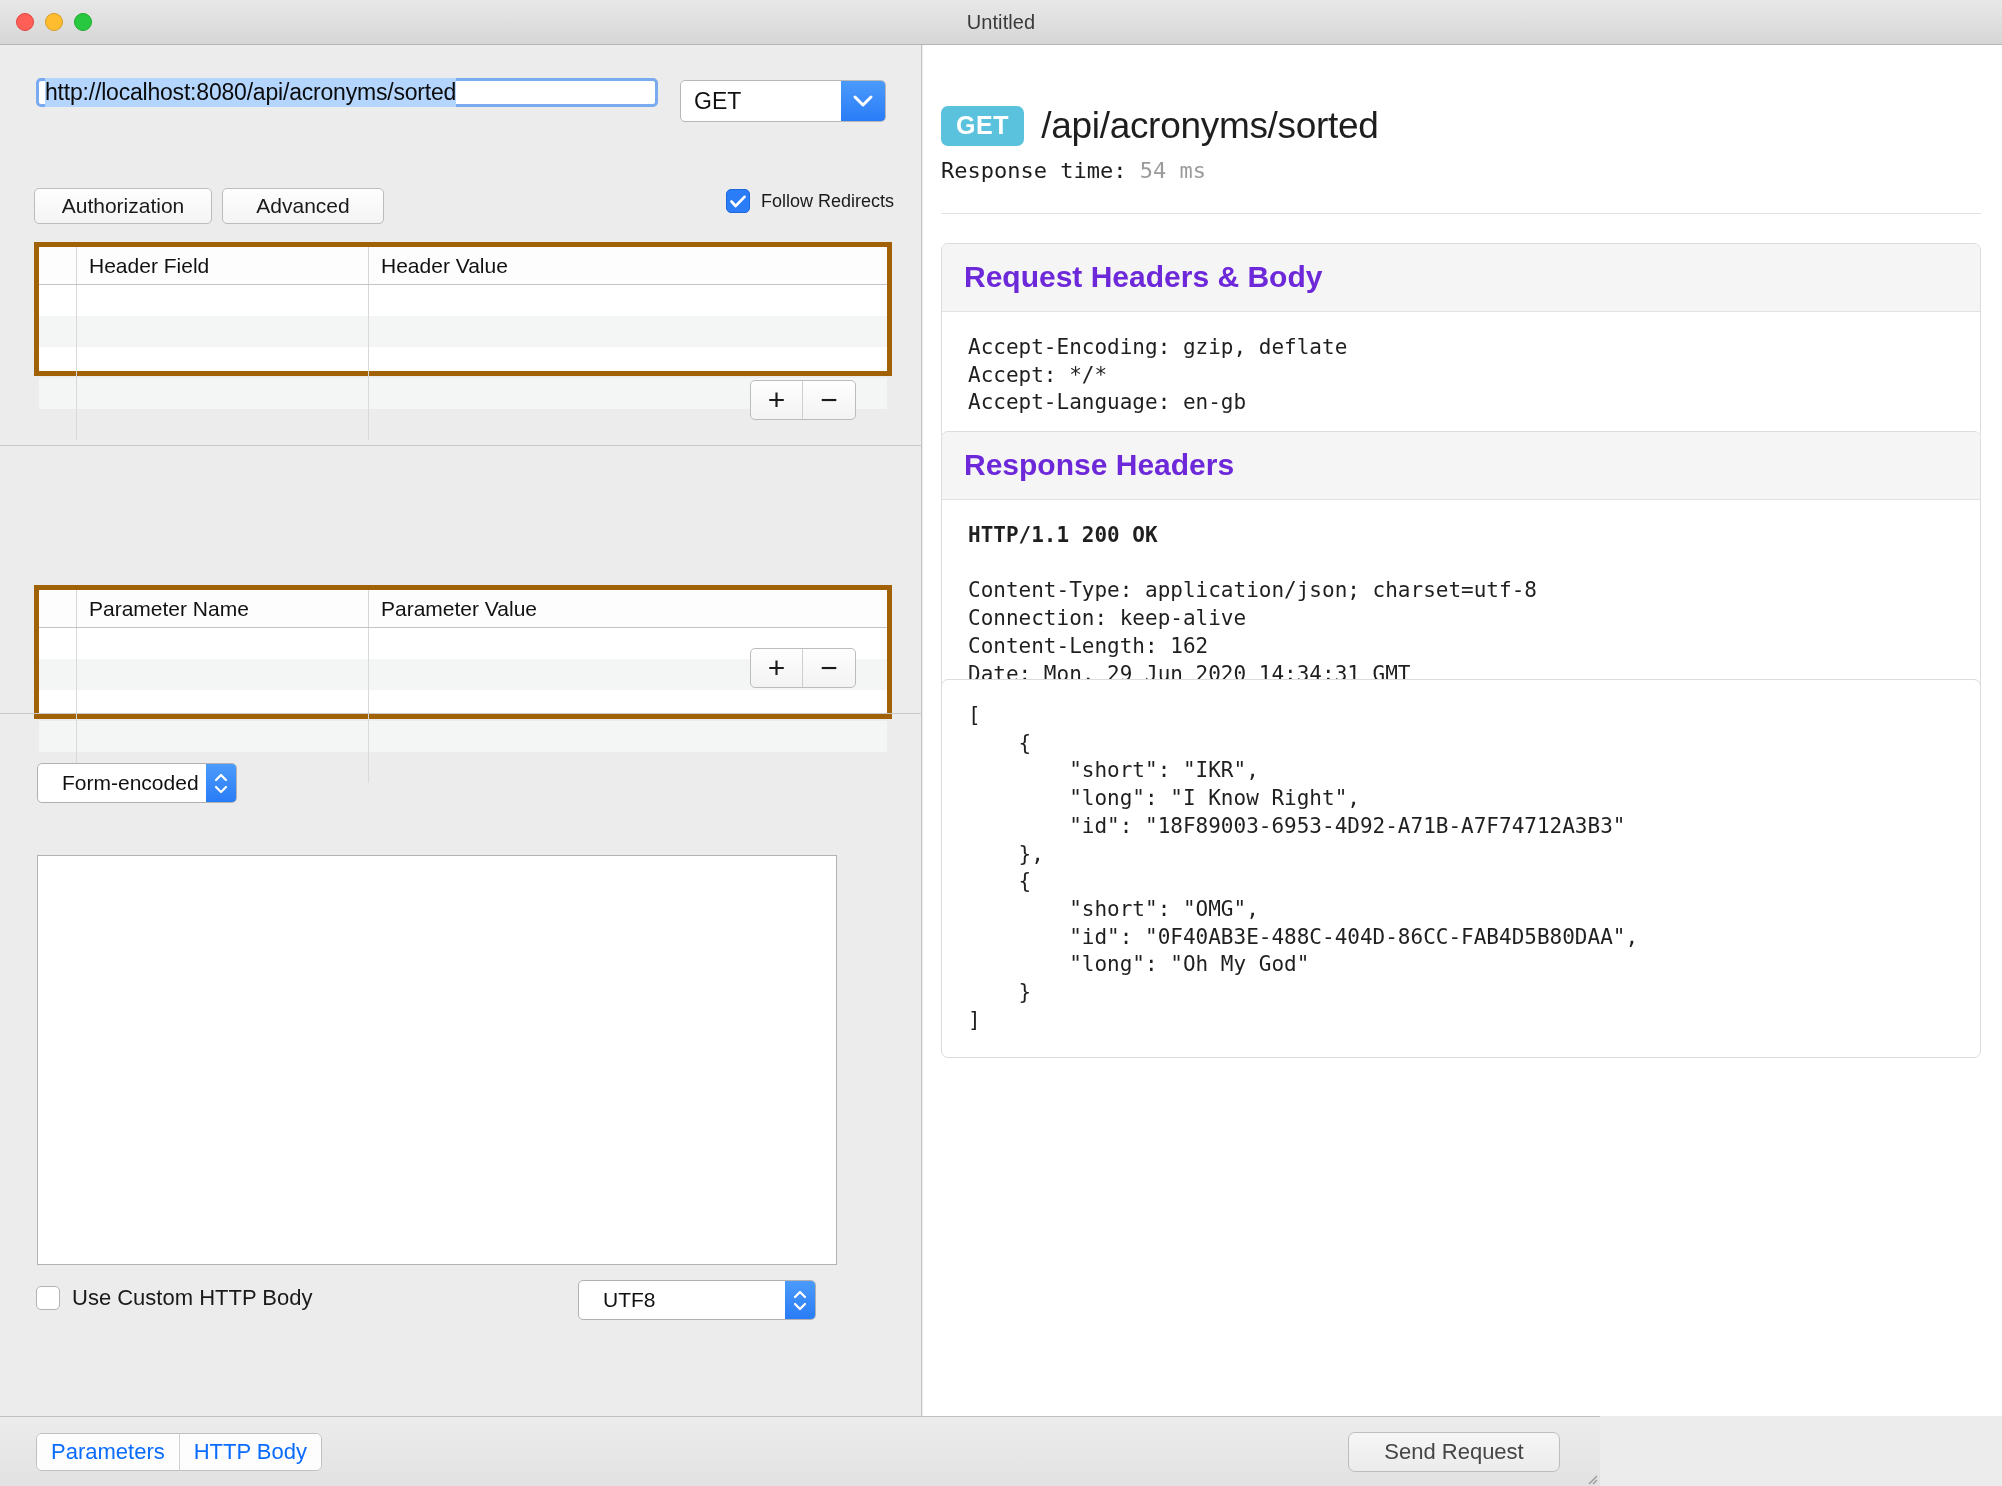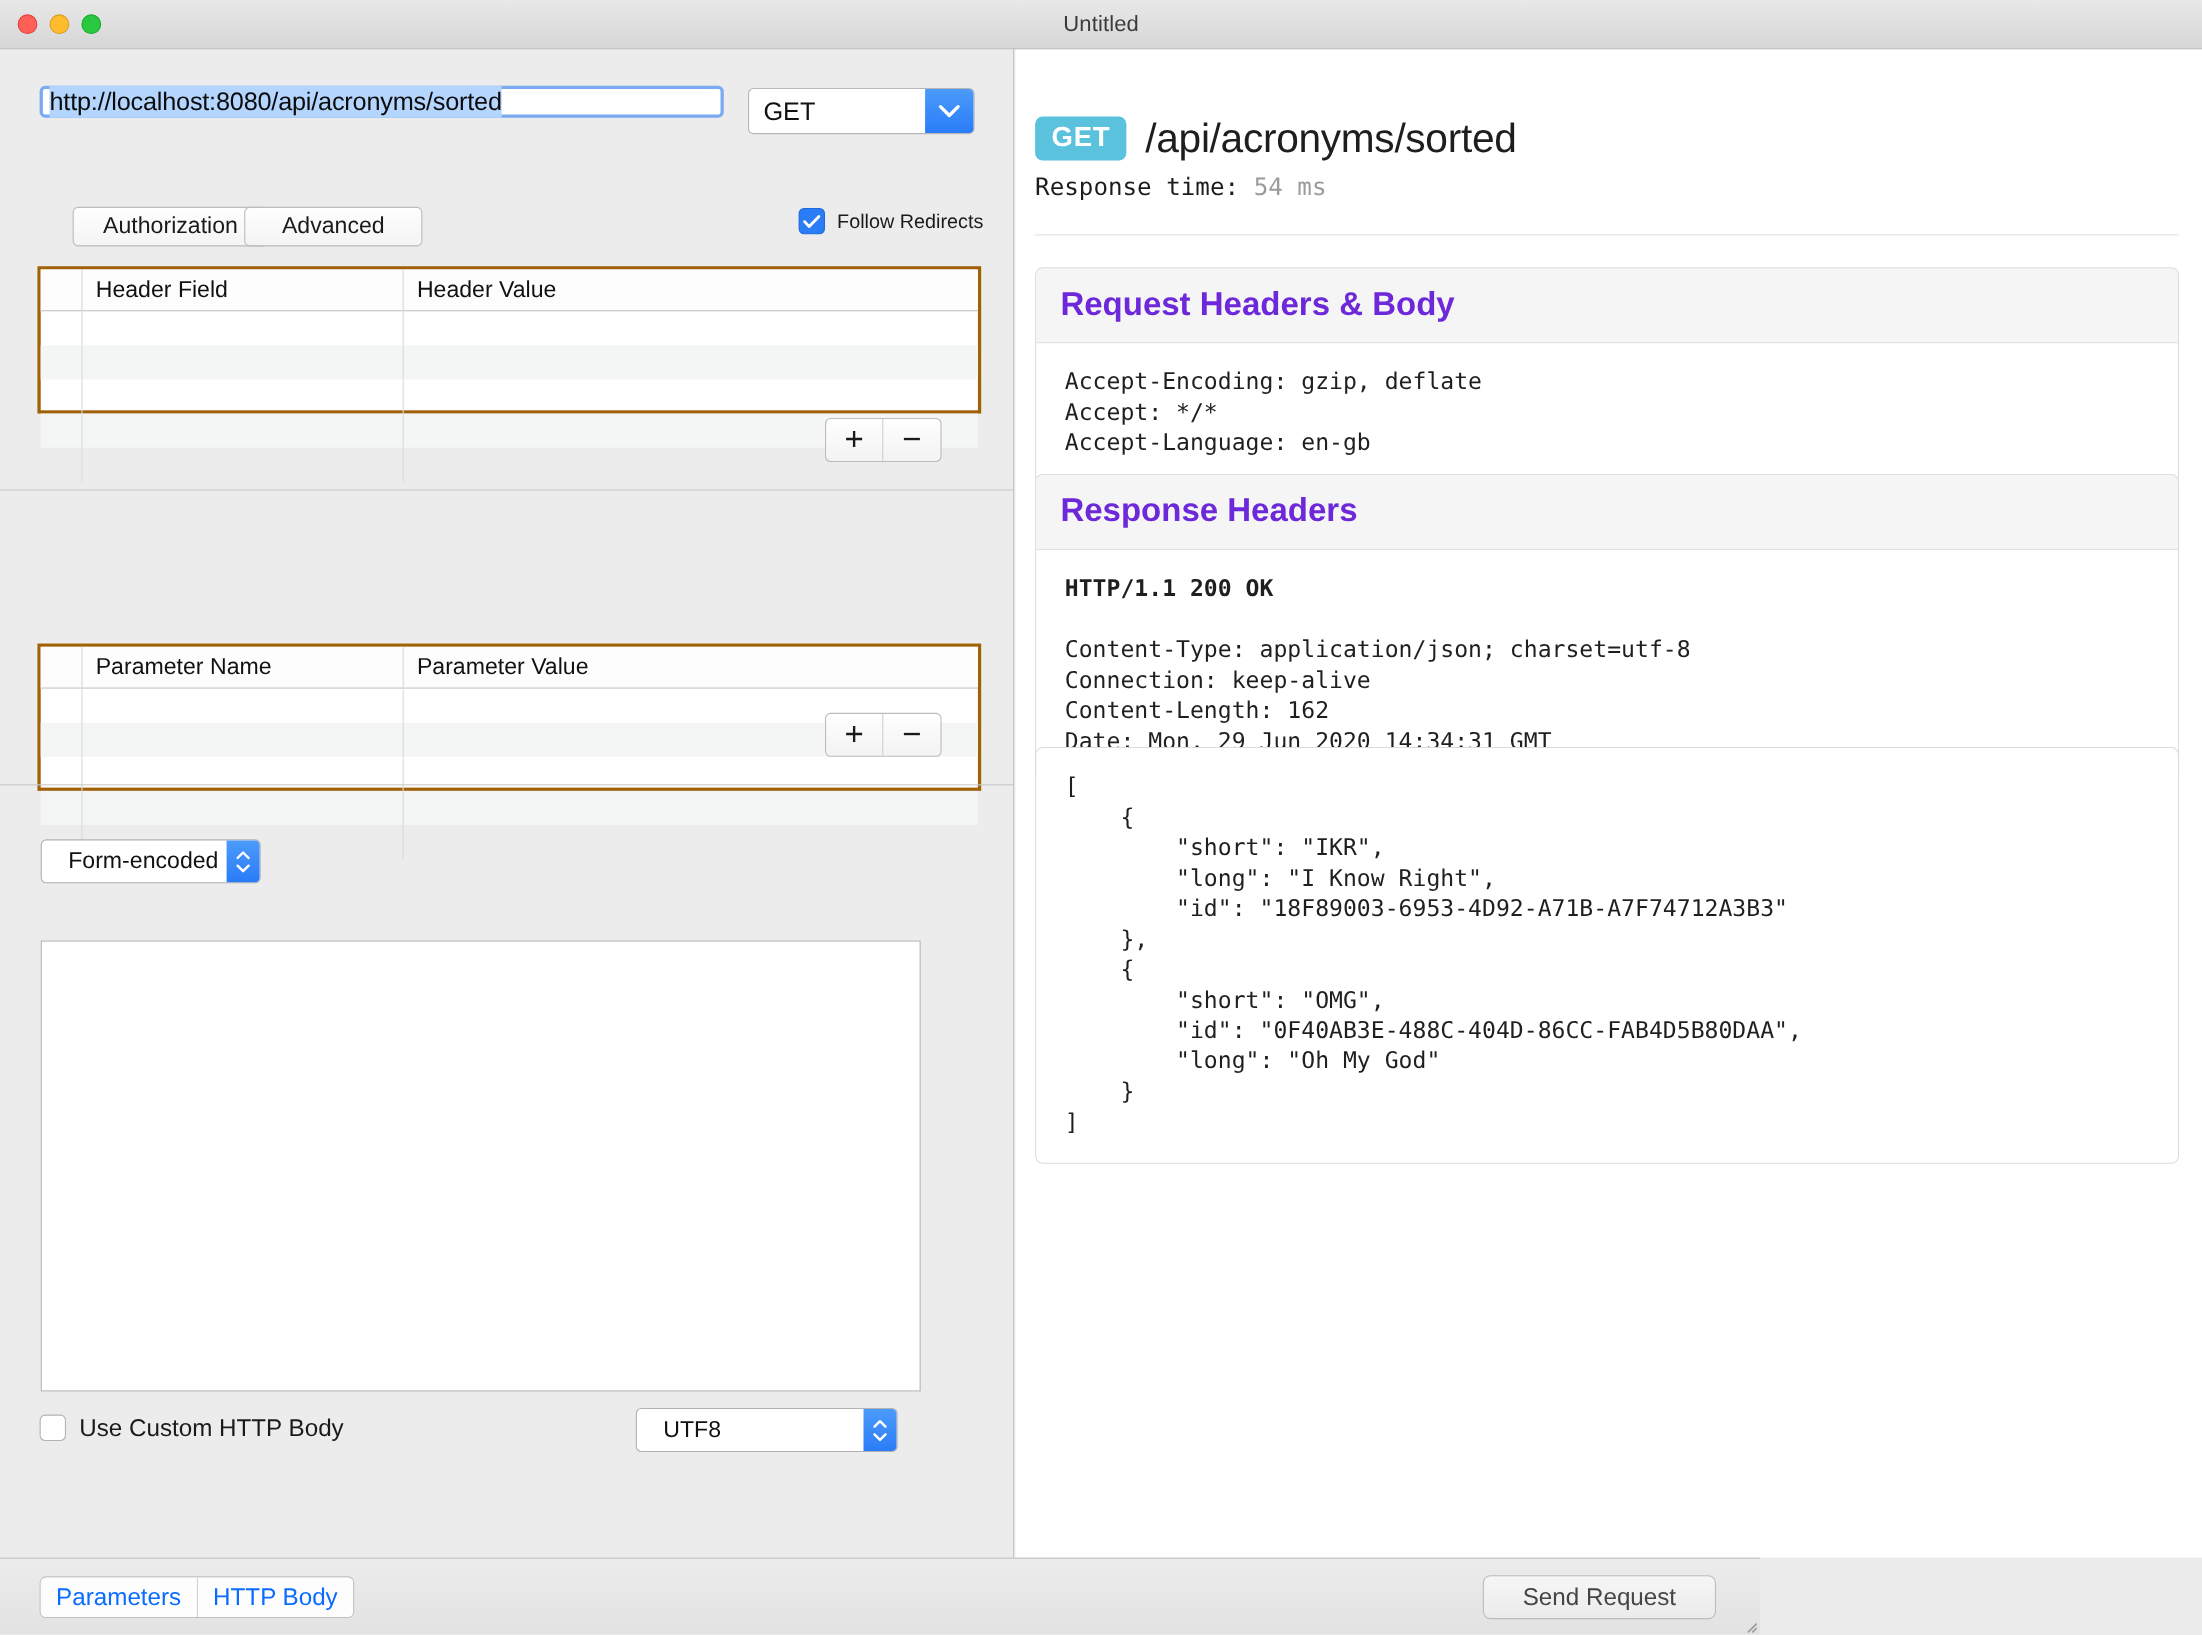--- a/index.html
+++ b/index.html
@@ -73,39 +73,39 @@
 
   
   .auth-row { position: absolute; top: 143px; left: 34px; width: 860px; height: 36px; }
   .btn-plain {
     height: 36px; background: linear-gradient(to bottom,#fefefe,#f4f4f4);
     border: 1px solid #bcbcbc; border-radius: 5px;
     font-size: 21px; color: #1a1a1a;
     display: inline-flex; align-items: center; justify-content: center;
     padding: 0 16px;
   }
-  #btn-authorization { position: absolute; left: 0; top: 0; width: 178px; margin-left: 32px; }
+  #btn-authorization { position: absolute; left: 0; top: 0; width: 178px; }
   #btn-advanced      { position: absolute; left: 188px; top: 0; width: 162px; }
 
   .follow-wrap {
     position: absolute; right: 0; top: 1px; display: flex; align-items: center; gap: 11px;
   }
   .checkbox {
     width: 24px; height: 24px; border-radius: 5px;
     background: #2a7cf7; border: 1px solid #1f69dd;
     display: flex; align-items: center; justify-content: center;
   }
   .checkbox.unchecked { background: #fff; border: 1px solid #b3b3b3; }
   .checkbox svg { display: block; }
   .follow-label { font-size: 18px; color: #1a1a1a; }
 
   
   .tbl-wrap {
     position: absolute; background: #fff;
-    border: 3px solid #a16207;
+    border: 5px solid #a16207;
   }
   .tbl-head {
     display: flex; height: 38px; background: #fdfdfd;
     border-bottom: 1px solid #c4c4c4;
   }
   .tbl-head .gut { width: 38px; border-right: 1px solid #d6d6d6; }
   .tbl-head .c1 { width: 292px; border-right: 1px solid #d6d6d6; display:flex; align-items:center; padding-left: 12px;}
   .tbl-head .c2 { flex: 1; display:flex; align-items:center; padding-left: 12px;}
   .tbl-head span { font-size: 21px; color: #111; }
   .tbl-rows { }

